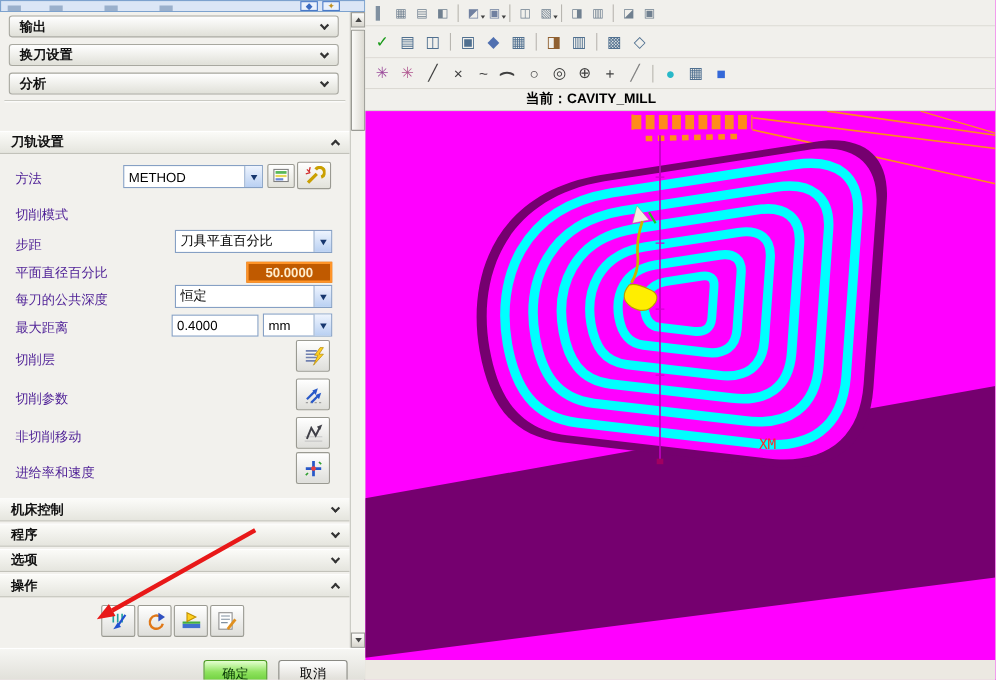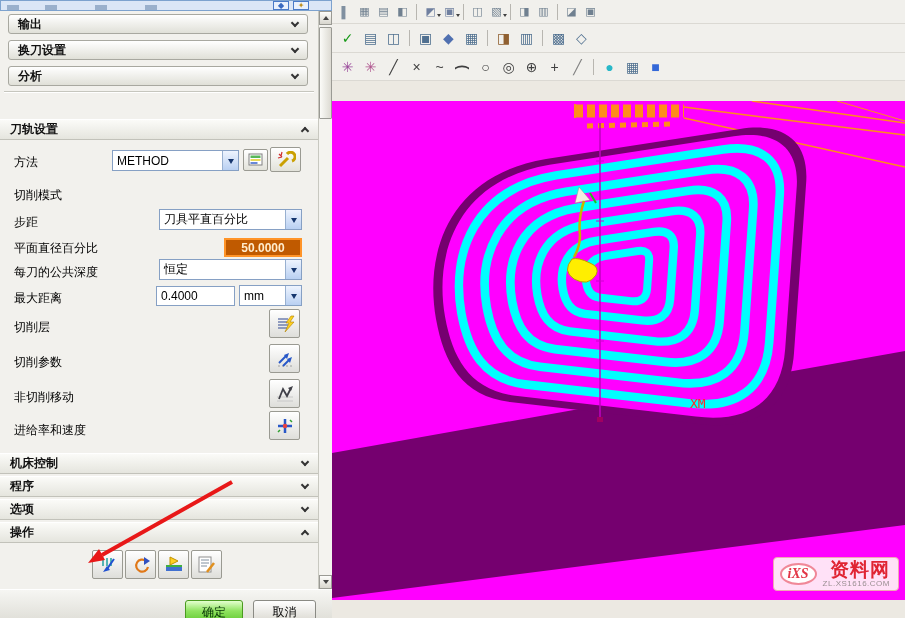--- a/index.html
+++ b/index.html
@@ -18,21 +18,21 @@
   .dialog { position:absolute; left:0; top:11px; width:332px; height:607px; background:#f2f1ed; border-right:1px solid #9a9a94; }
   .dlg-body { position:absolute; left:0; top:0; width:318px; height:578px; background:#f2f1ed; overflow:hidden; }
 
   .hdr-round { position:absolute; left:8px; width:300px; height:20px; border:1px solid #a8a8a0; border-radius:3px; background:linear-gradient(#ffffff,#e0e0d8); display:flex; align-items:center; padding:0 9px; }
   .hdr-flat { position:absolute; left:0; width:318px; height:21px; background:linear-gradient(#fbfbf8,#e5e5de); border-top:1px solid #ffffff; border-bottom:1px solid #c2c2ba; display:flex; align-items:center; padding:0 10px; }
   .hdr-label { font-weight:bold; font-size:12px; color:#111; }
   .chev { margin-left:auto; width:6px; height:6px; border-right:2px solid #333; border-bottom:2px solid #333; transform:rotate(45deg); margin-top:-3px; }
   .chev.up { transform:rotate(-135deg); margin-top:3px; }
   .groove { position:absolute; left:4px; width:310px; height:2px; border-top:1px solid #c6c6be; border-bottom:1px solid #ffffff; }
 
-  .frow-label { position:absolute; left:14px; font-size:12px; color:#000000; white-space:nowrap; }
+  .frow-label { position:absolute; left:14px; font-size:12px; color:#4c1d95; white-space:nowrap; }
 
   .combo { position:absolute; height:21px; background:#fff; border:1px solid #86a0c4; display:flex; align-items:center; }
   .combo-text { flex:1; padding:0 4px; font-size:12px; white-space:nowrap; overflow:hidden; }
   .combo-ico { width:14px; height:14px; margin-left:2px; flex:0 0 auto; }
   .combo-btn { width:16px; height:100%; background:linear-gradient(#eef4fe,#b9d0f2); border-left:1px solid #98b0d0; display:flex; align-items:center; justify-content:center; }
   .dar { width:0; height:0; border:3.5px solid transparent; border-top:5px solid #16366e; margin-top:5px; }
 
   .tinput { position:absolute; height:20px; background:#fff; border:1px solid #86a0c4; font-size:12px; padding:0 4px; display:flex; align-items:center; }
   .hl-field { position:absolute; height:19px; background:#c05a00; color:#ffeccc; border:2px solid #ff9428; font-size:12px; font-weight:bold; display:flex; align-items:center; justify-content:center; }
 
@@ -320,20 +320,23 @@
       <span class="icon20" data-name="target-point-icon" style="color: rgb(64, 64, 64);">◎</span>
       <span class="icon20" data-name="circle-plus-icon" style="color: rgb(64, 64, 64);">⊕</span>
       <span class="icon20" data-name="plus-icon" style="color: rgb(64, 64, 64);">+</span>
       <span class="icon20" data-name="diagonal-line-icon" style="color: rgb(128, 128, 128);">╱</span>
       <span class="tb-sep" data-name="toolbar-separator"></span>
       <span class="icon20" data-name="sphere-icon" style="color: rgb(40, 184, 200);">●</span>
       <span class="icon20" data-name="table-icon" style="color: rgb(80, 112, 144);">▦</span>
       <span class="icon20" data-name="cube-icon" style="color: rgb(52, 104, 216);">■</span>
     </div>
 
+  <div class="current-bar" data-name="current-operation-bar">
+    <b><span data-name="current-operation-prefix">当前：</span><span data-name="current-operation-value">CAVITY_MILL</span></b>
+  </div>
 
   <div class="viewport" data-name="graphics-viewport">
     <svg width="573" height="499" viewBox="0 0 573 499" data-name="viewport-scene">
       <defs>
         <path id="cav" d="M104,218 C92,150 118,74 214,58 L408,28 C452,21 478,40 474,84 L462,252 C458,306 424,330 368,323 L178,301 C130,295 112,262 104,218 Z"></path>
       </defs>
 
       <rect x="0" y="0" width="573" height="499" class="vp-bgfill" data-name="viewport-background"></rect>
 
       <g data-name="stock-wireframe">
@@ -369,27 +372,20 @@
         <path d="M247,86 l11,13 -15,3 z" fill="#f0ede0" stroke="#909080" stroke-width="0.5"></path>
         <path d="M258,92 l6,10" stroke="#20c020" stroke-width="2"></path>
         <path d="M252,100 q-6,18 -4,34 q0,12 -6,22" stroke="#c8b400" stroke-width="2.5" fill="none"></path>
         <path d="M240,158 q-10,12 2,20 q14,8 22,-4 q4,-8 -6,-12 q-12,-6 -18,-4 z" fill="#ffee00" stroke="#b8a000" stroke-width="1"></path>
       </g>
 
       <text x="358" y="307" fill="#ff2828" font-size="13" font-family="DejaVu Sans Mono, monospace" data-name="axis-label">XM</text>
     </svg>
 
     
-    <div class="watermark" data-name="watermark">
-      <span class="wm-logo" data-name="watermark-logo">iXS</span>
-      <span class="wm-col">
-        <span class="wm-brand" data-name="watermark-brand">资料网</span>
-        <span class="wm-url" data-name="watermark-url">ZL.XS1616.COM</span>
-      </span>
-    </div>
   </div>
 
   <div class="bottom-right-strip" data-name="bottom-strip"></div>
 
   <svg class="arrow-overlay" width="905" height="618" data-name="annotation-arrow">
     <line x1="232" y1="482" x2="102" y2="555" stroke="#e81818" stroke-width="4"></line>
     <polygon points="88,563 99,549 105,560" fill="#e81818"></polygon>
   </svg>
 
 </div>

